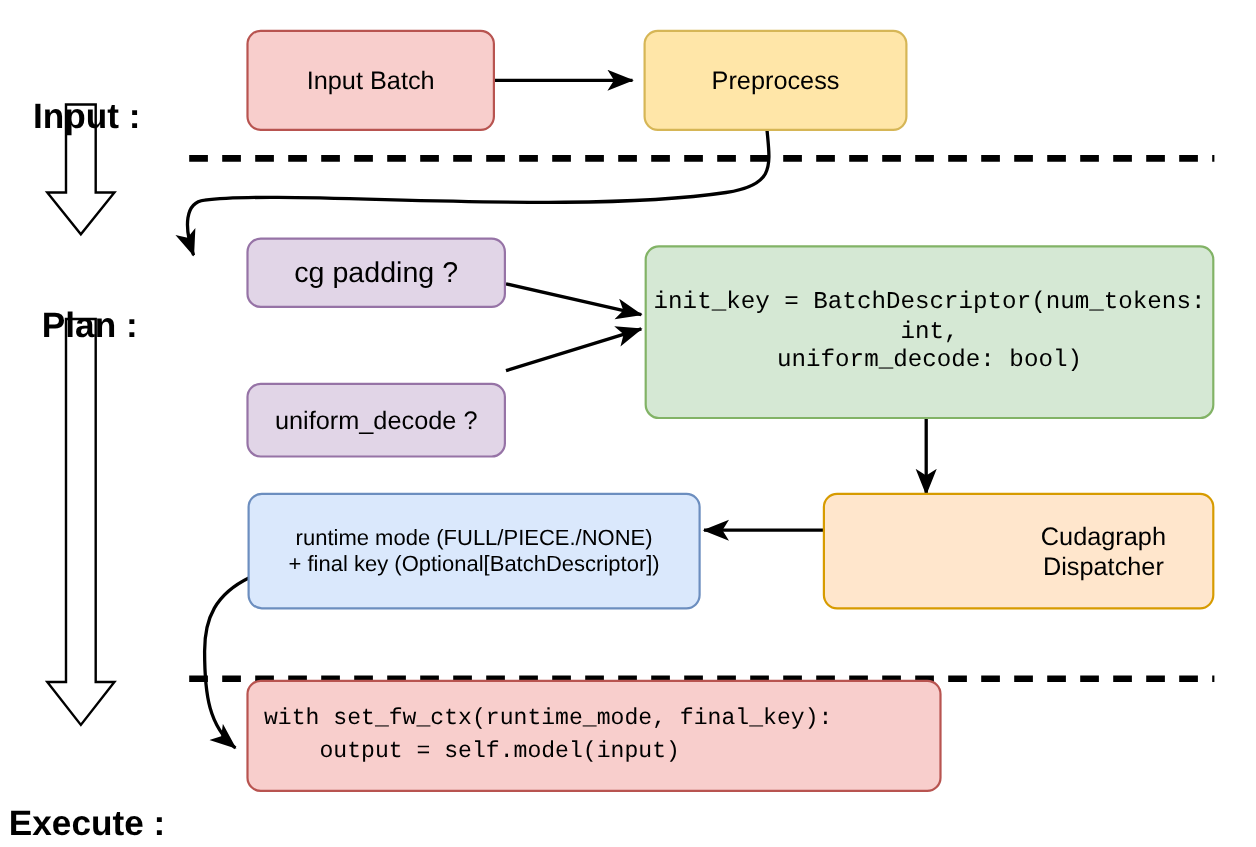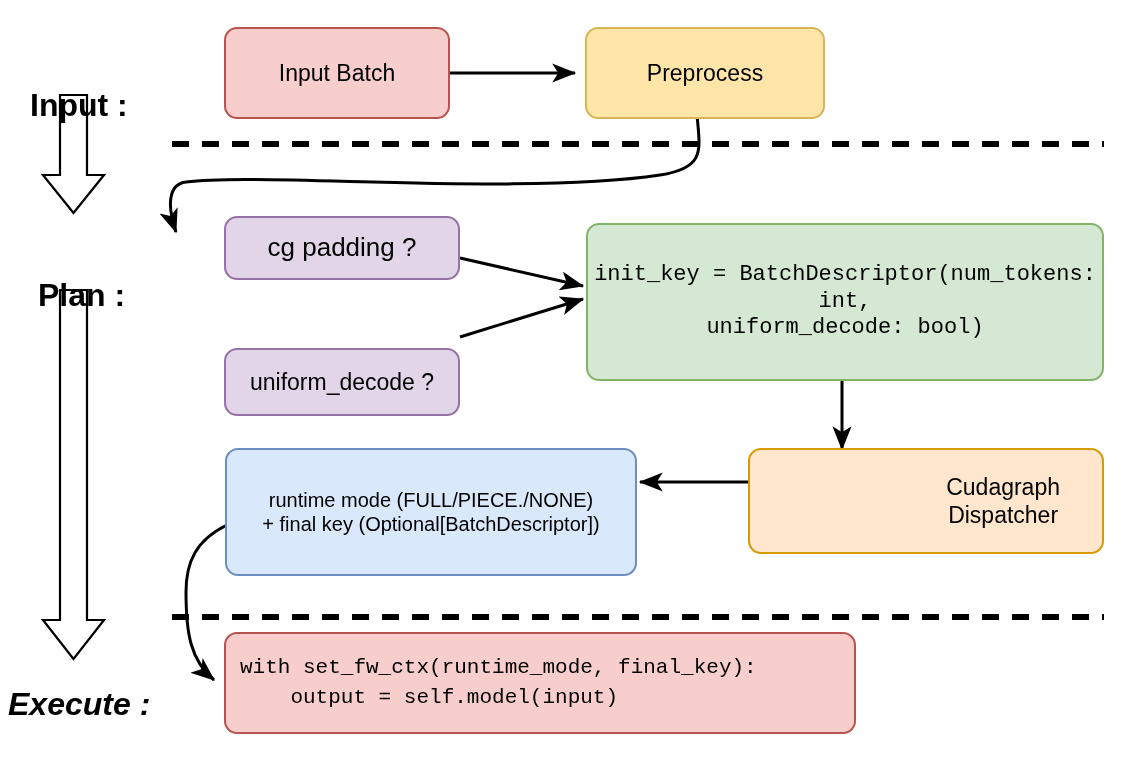--- a/index.html
+++ b/index.html
@@ -94,38 +94,38 @@
 
     <line x1="842" y1="345" x2="842" y2="449" stroke="#000000" stroke-width="3" marker-end="url(#arrow)"></line>
 
     <line x1="760" y1="482" x2="640" y2="482" stroke="#000000" stroke-width="3" marker-end="url(#arrow)"></line>
 
     <path d="M227,525 C196,540 186,562 186,592 C186,632 190,660 214,680" fill="none" stroke="#000000" stroke-width="3" marker-end="url(#arrow)"></path>
   </svg>
 
   <div class="stage-label" style="left:30px; top:44px;">Input :</div>
   <div class="stage-label" style="left:38px; top:234px;">Plan :</div>
-  <div class="stage-label" style="left:8px; top:643px;font-style:italic;">Execute :</div>
+  <div class="stage-label" style="left:8px; top:687px;">Execute :</div>
 
   <div class="node node-pink" style="left:224px; top:27px; width:226px; height:92px; font-size:23px;">Input Batch</div>
 
   <div class="node node-yellow" style="left:585px; top:27px; width:240px; height:92px; font-size:23px;">Preprocess</div>
 
   <div class="node node-purple" style="left:224px; top:216px; width:236px; height:64px; font-size:26px;">cg padding ?</div>
 
   <div class="node node-purple" style="left:224px; top:304px; width:236px; height:68px; font-size:23px;margin-top:44px;">uniform_decode ?</div>
 
   <div class="node node-green" style="left:586px; top:223px; width:518px; height:158px; font-size:22px;font-family:Liberation Mono, monospace;">init_key = BatchDescriptor(num_tokens: int,
 uniform_decode: bool)</div>
 
   <div class="node node-orange-outer" style="left:748px; top:448px; width:356px; height:106px; font-size:23px; justify-content:flex-end; padding-right:42px;">Cudagraph
 Dispatcher</div>
 
 
-  <div class="node node-blue" style="left:225px; top:448px; width:412px; height:128px; font-size:20px;">runtime mode (FULL/PIECE./NONE)
+  <div class="node node-blue" style="left:225px; top:448px; width:412px; height:106px; font-size:20px;">runtime mode (FULL/PIECE./NONE)
 + final key (Optional[BatchDescriptor])</div>
 
-  <div class="node node-pink code-node" style="left:224px; top:632px; width:632px; height:102px; flex-direction:column; align-items:flex-start; justify-content:center;">
+  <div class="node node-pink code-node" style="left:224px; top:618px; width:632px; height:102px; flex-direction:column; align-items:flex-start; justify-content:center;">
     <span style="white-space:pre;">with set_fw_ctx(runtime_mode, final_key):</span>
     <span style="white-space:pre;">    output = self.model(input)</span>
   </div>
 
 </div>
 
 </body></html>

